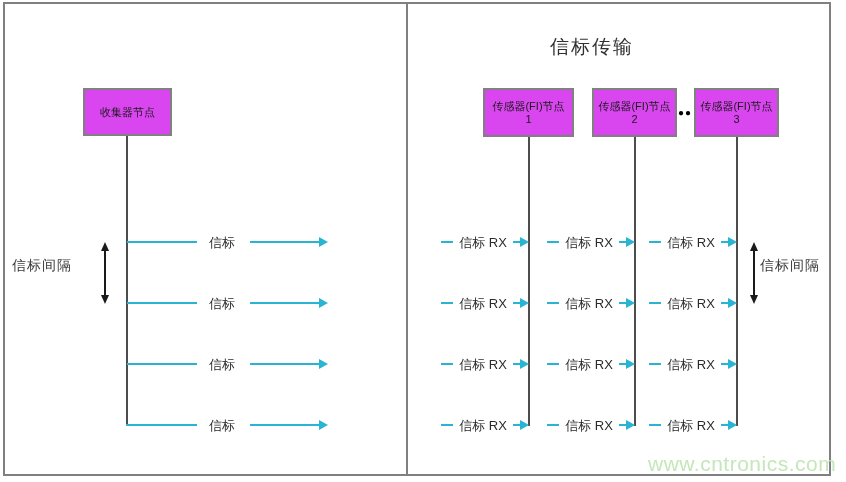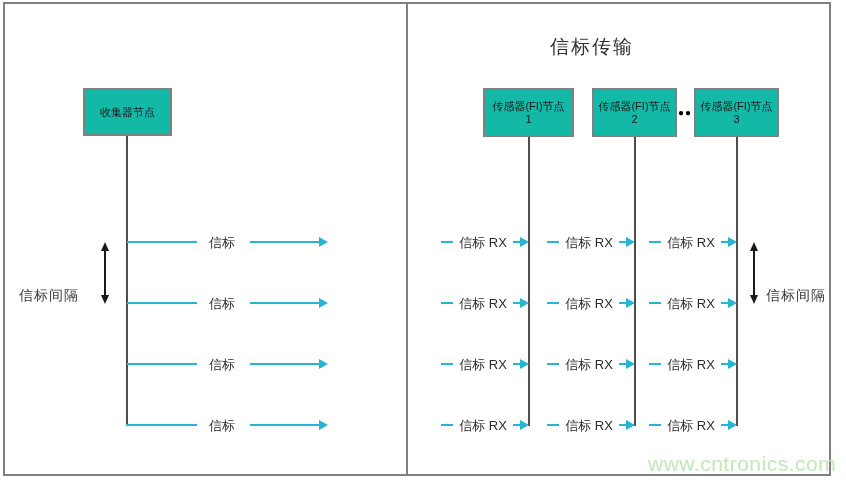--- a/index.html
+++ b/index.html
@@ -11,29 +11,29 @@
   }
   html,body{margin:0;padding:0;background:#fff;}
   #canvas{
     position:relative;width:846px;height:482px;background:#ffffff;overflow:hidden;
     font-family:"Liberation Sans","DejaVu Sans",sans-serif;color:var(--text-dark);
   }
   .frame{position:absolute;left:3px;top:2px;width:828px;height:474px;border:2px solid var(--border-gray);box-sizing:border-box;}
   .divider{position:absolute;left:406px;top:2px;width:2px;height:474px;background:var(--border-gray);}
   .panel-title{position:absolute;font-size:19px;letter-spacing:2px;color:#303030;text-align:center;white-space:nowrap;}
   .node-box{
-    position:absolute;border:2px solid var(--border-gray);box-sizing:border-box;background:#14b8a6;
+    position:absolute;border:2px solid var(--border-gray);box-sizing:border-box;background:#d946ef;
     display:flex;flex-direction:column;align-items:center;justify-content:center;
     font-size:11px;line-height:13px;color:#1a1a1a;text-align:center;
   }
   .vline{position:absolute;width:2px;background:var(--line-dark);}
   .cline{position:absolute;height:2px;background:var(--accent-cyan);}
   .chead{position:absolute;width:0;height:0;border-top:5px solid transparent;border-bottom:5px solid transparent;border-left:9px solid var(--accent-cyan);}
   .rowlabel{position:absolute;font-size:13px;color:#2b2b2b;text-align:center;white-space:nowrap;}
-  .interval-label{position:absolute;font-size:14px;color:#3a3a3a;text-align:center;white-space:nowrap;letter-spacing:1px;margin-top:30px;}
+  .interval-label{position:absolute;font-size:14px;color:#3a3a3a;white-space:nowrap;letter-spacing:1px;}
   .bvline{position:absolute;width:2px;background:#1a1a1a;}
   .bhead-up{position:absolute;width:0;height:0;border-left:4px solid transparent;border-right:4px solid transparent;border-bottom:9px solid #1a1a1a;}
   .bhead-down{position:absolute;width:0;height:0;border-left:4px solid transparent;border-right:4px solid transparent;border-top:9px solid #1a1a1a;}
   .dots{position:absolute;font-size:10px;color:#000;letter-spacing:1px;}
   .watermark{position:absolute;left:648px;top:452px;font-size:21px;color:var(--watermark-green);letter-spacing:0.5px;white-space:nowrap;}
 </style>
 </head>
 <body>
 
 <div id="canvas">

